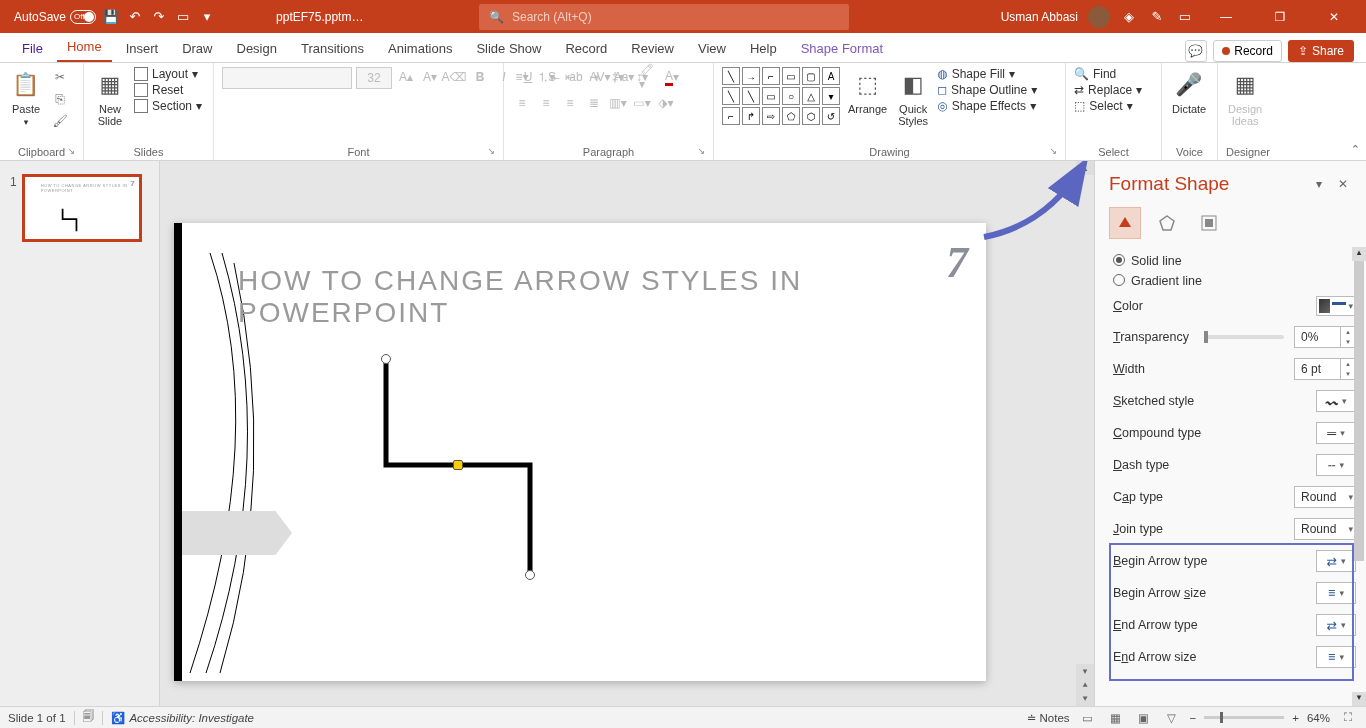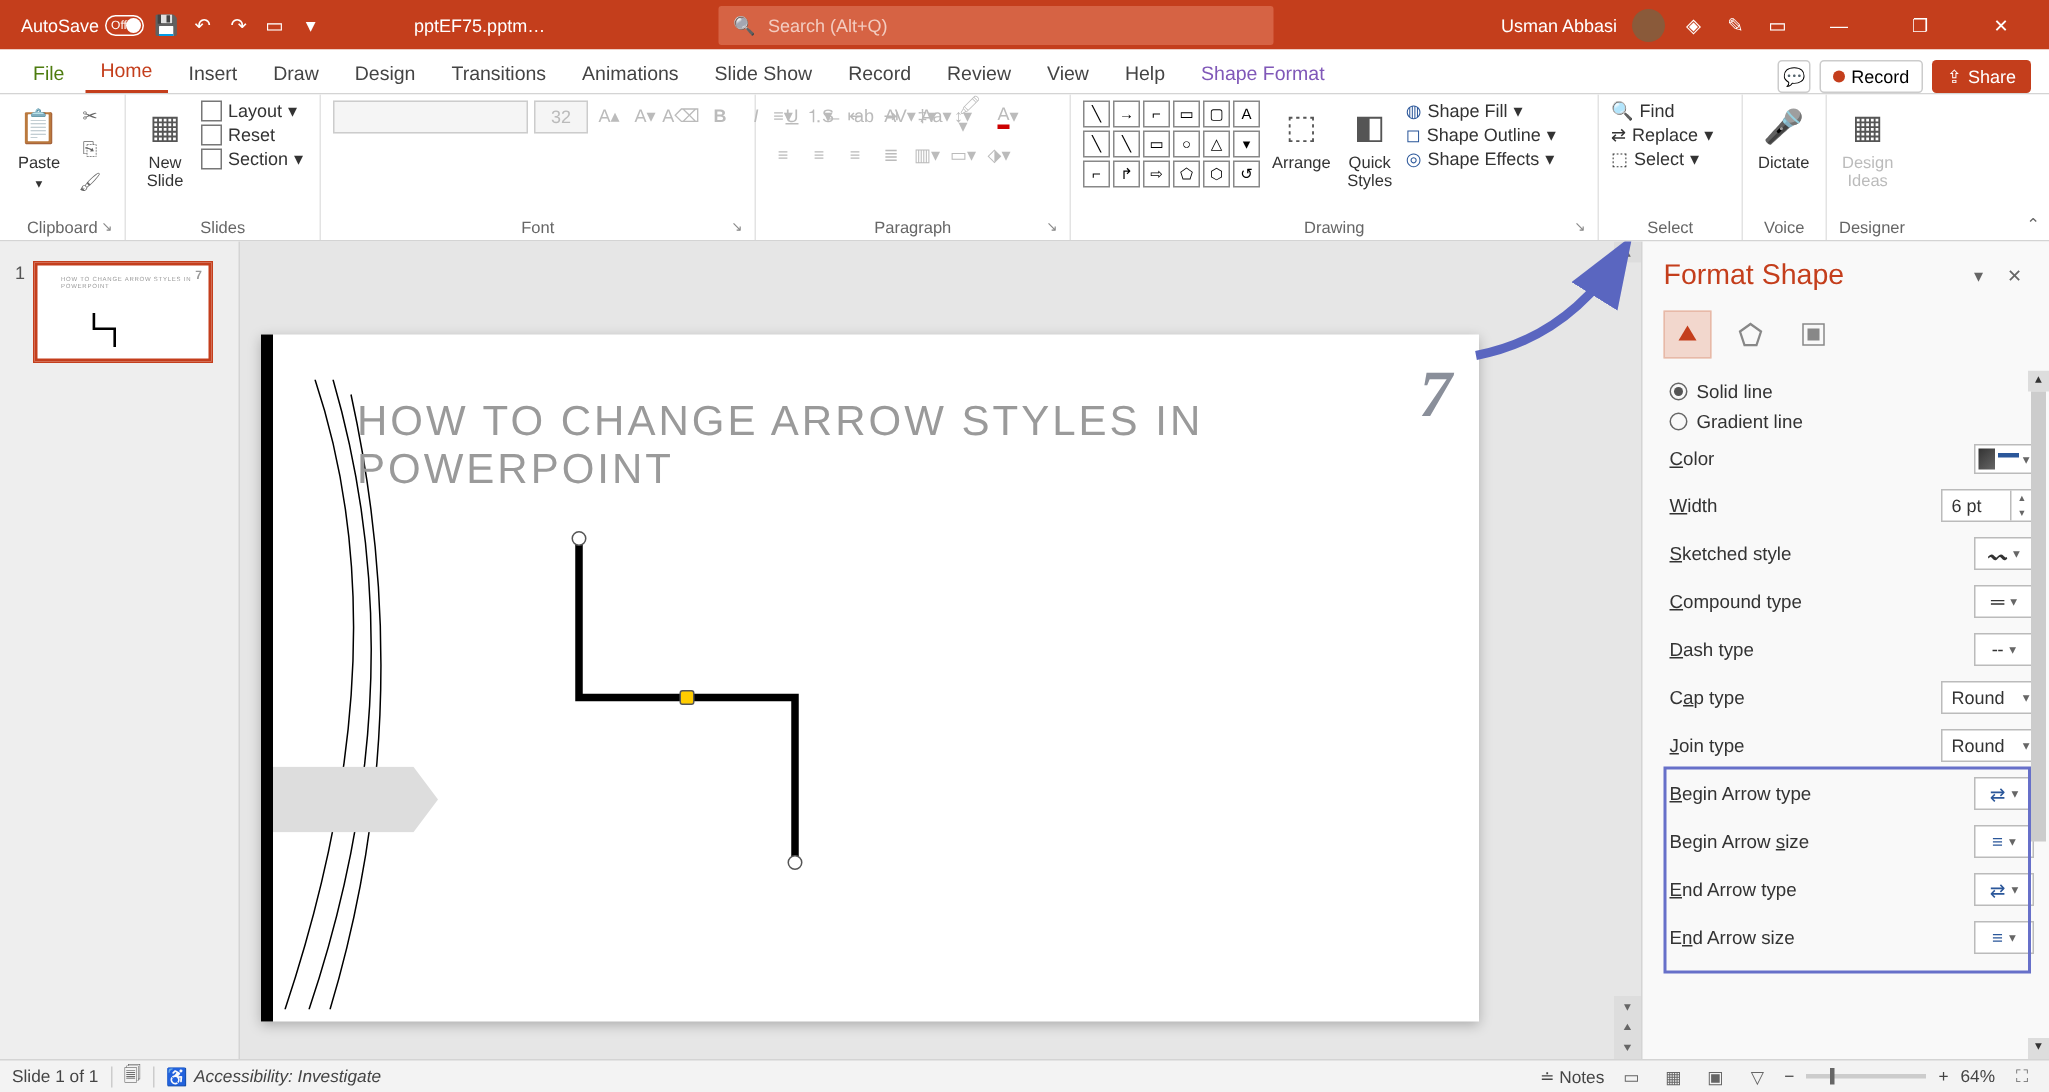--- a/index.html
+++ b/index.html
@@ -14,21 +14,21 @@
 .qat-icon { width: 18px; height: 18px; display:flex; align-items:center; justify-content:center; color:#fff; font-size:13px; }
 .search-box { width: 370px; height: 26px; background:#d66344; border-radius:2px; display:flex; align-items:center; padding:0 10px; gap:8px; margin:0 auto; }
 .search-box span.ph { color:#f3ccc0; font-size:12px; }
 .title-right { display:flex; align-items:center; gap:10px; padding-right:10px; }
 .title-right .win-btn { width:44px; height:33px; display:flex; align-items:center; justify-content:center; }
 .avatar { width:22px;height:22px;border-radius:50%;background:#8a5a3a; }
 
 
 .tab-row { height: 30px; background:#fff; border-bottom:1px solid #d4d4d4; display:flex; align-items:flex-end; padding:0 12px; gap:4px; }
 .tab { padding:6px 10px; font-size:13px; color:#444; cursor:pointer; }
-.tab.file { color:#4d7c0f; font-weight:500; }
+.tab.file { color:#4c1d95; font-weight:500; }
 .tab.active { color:#c43e1c; border-bottom:2px solid #c43e1c; }
 .tab.shape-format { color:#8058b8; }
 .tab-row .spacer { flex:1; }
 .tab-right { display:flex; gap:6px; align-items:center; }
 .rec-btn { border:1px solid #ccc; border-radius:3px; padding:3px 8px; font-size:12px; display:flex; align-items:center; gap:4px; }
 .rec-dot { width:8px;height:8px;background:#c43e1c;border-radius:50%; }
 .share-btn { background:#c43e1c; color:#fff; border-radius:3px; padding:4px 10px; font-size:12px; display:flex; gap:4px; align-items:center;}
 .comment-icon { width:22px;height:22px;border:1px solid #ccc;border-radius:3px;display:flex;align-items:center;justify-content:center;font-size:12px;}
 
 
@@ -88,21 +88,21 @@
 .pane { width:272px; background:#f9f9f9; border-left:1px solid #d4d4d4; display:flex; flex-direction:column; }
 .pane-header { display:flex; align-items:center; padding:12px 14px 6px; }
 .pane-title { flex:1; color:#c43e1c; font-size:19px; font-weight:400; }
 .pane-hd-btn { width:18px;height:18px;display:flex;align-items:center;justify-content:center;color:#666;font-size:12px; margin-left:6px;}
 .pane-tabs { display:flex; gap:10px; padding:6px 14px 8px; }
 .pane-tab { width:32px;height:32px;border:1px solid transparent; display:flex;align-items:center;justify-content:center; }
 .pane-tab.active { background:#f2d7cd; border:1px solid #e7b9a8; }
 .pane-body { flex:1; padding:4px 10px 8px 18px; position:relative; overflow:hidden; font-size:12.5px; color:#333; }
 .pane-scroll { position:absolute; right:0; top:0; bottom:0; width:14px; }
 .pane-scroll .bar { position:absolute; left:2px; right:2px; background:#ccc; }
-.radio-row { display:flex; align-items:center; gap:6px; padding:3px 0; }
+.radio-row { display:flex; align-items:flex-start; gap:6px; padding:3px 0; }
 .radio { width:12px;height:12px;border:1px solid #666;border-radius:50%;display:inline-flex;align-items:center;justify-content:center;}
 .radio.checked::after{content:"";width:6px;height:6px;background:#555;border-radius:50%;}
 .prop-row { display:flex; align-items:center; padding:5px 0; }
 .prop-row .lbl { flex:1; }
 .prop-row .lbl u { text-decoration:underline; }
 .prop-ctrl { width:62px;height:22px;border:1px solid #bbb;background:#fff;display:flex;align-items:center;justify-content:space-between;padding:0 2px 0 6px;font-size:12px;}
 .prop-ctrl .caret { font-size:9px;color:#666; }
 .prop-swatch { width:40px;height:20px;border:1px solid #bbb;background:#fff;display:flex;align-items:center;padding:2px;gap:2px;}
 .prop-swatch .bar { width:18px;height:3px;background:#2b579a;position:relative;top:-3px;}
 .prop-swatch .pen { width:14px;height:14px;background:linear-gradient(135deg,#333,#666);}
@@ -449,20 +449,31 @@
 
       <div class="prop-row">
           <span class="lbl"><u>C</u>olor</span>
           <div class="prop-swatch">
             <span class="pen"></span>
             <span class="bar"></span>
             <span class="dd">▾</span>
           </div>
         </div>
 
+      <div class="prop-row">
+          <span class="lbl"><u>T</u>ransparency</span>
+          <div class="slider"></div>
+          <div class="spin-ctrl">
+            <span>0%</span>
+            <div class="spin-btns">
+              <div>▴</div>
+              <div>▾</div>
+            </div>
+          </div>
+        </div>
 
       <div class="prop-row">
           <span class="lbl"><u>W</u>idth</span>
           <div class="spin-ctrl">
             <span>6 pt</span>
             <div class="spin-btns">
               <div>▴</div>
               <div>▾</div>
             </div>
           </div>

